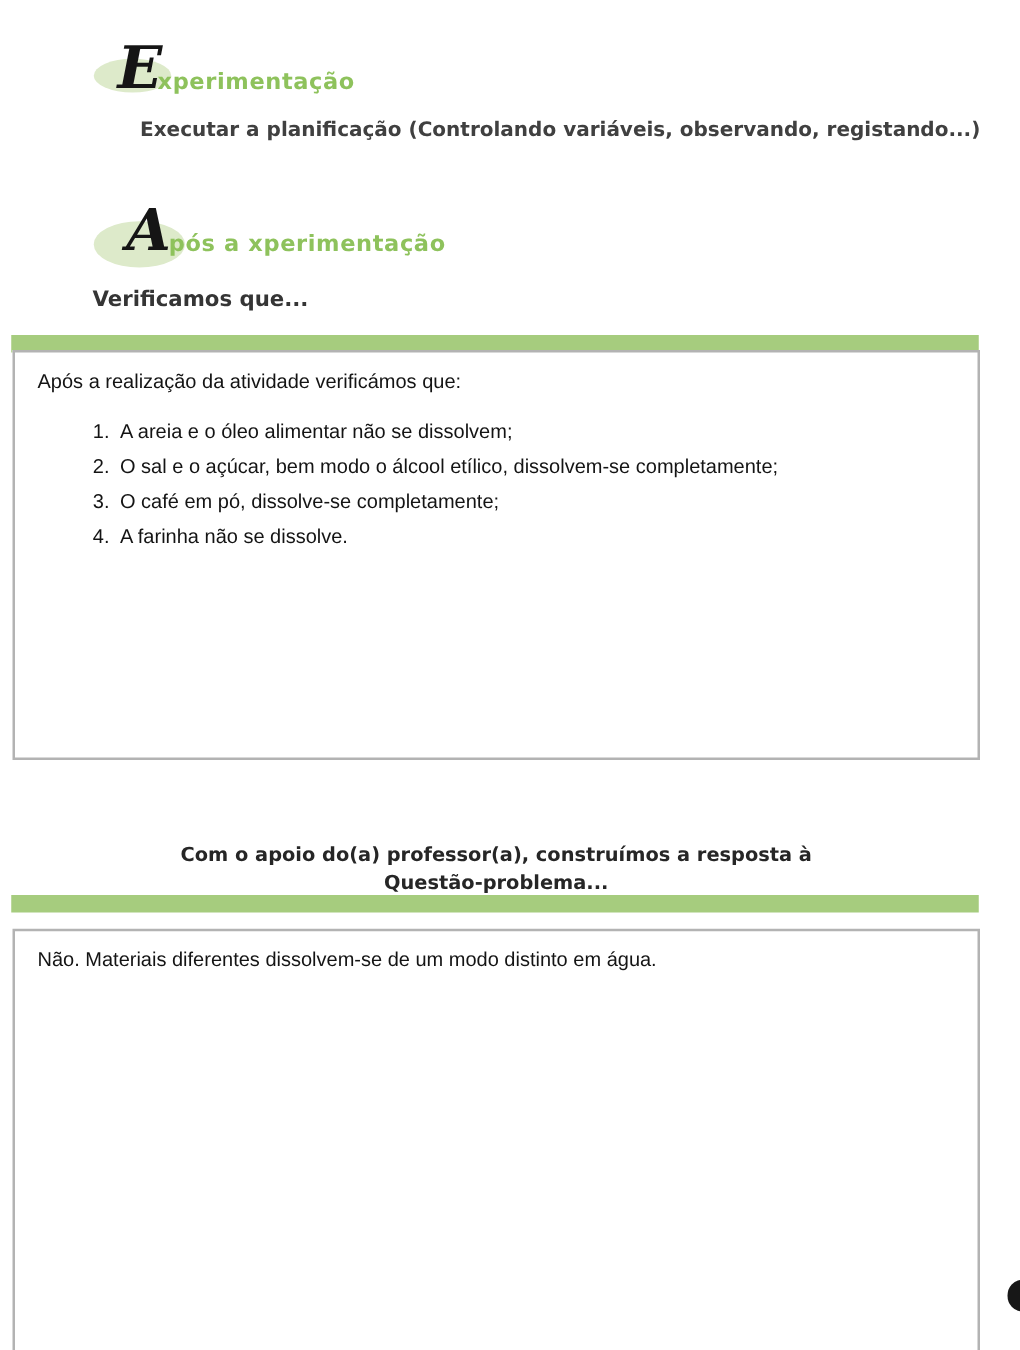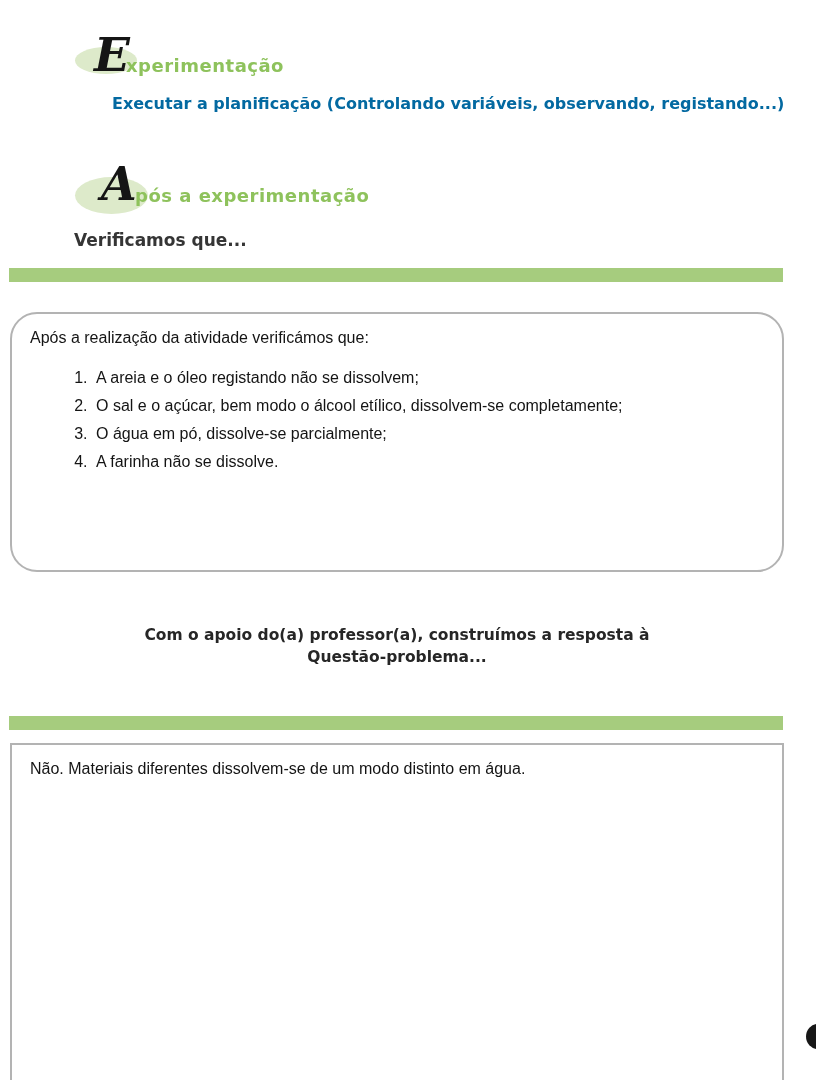--- a/index.html
+++ b/index.html
@@ -44,21 +44,21 @@
   #title-1 { left:126px; top:55px; }
   #title-2 { left:135px; top:185px; }
 
   
   #exec-paragraph {
     position:absolute;
     left:112px; top:94px; width:673px;
     font-family:"DejaVu Sans", sans-serif;
     font-weight:bold;
     font-size:16px; line-height:19px;
-    color:#0369a1;
+    color:#404040;
     text-align:justify;
   }
   #verificamos-lead {
     position:absolute;
     left:74px; top:230px;
     font-family:"DejaVu Sans", sans-serif;
     font-weight:bold;
     font-size:17px;
     color:#353535;
     white-space:nowrap;
@@ -78,37 +78,37 @@
   .answer-box {
     position:absolute;
     left:10px; width:774px;
     background:#ffffff;
     border:2px solid #b3b3b3;
     padding:14px 18px;
     font-family:"Liberation Sans", sans-serif;
     font-size:16px; line-height:20px;
     color:#141414;
   }
-  #box-results { top:312px; height:260px;border-radius:27px; }
+  #box-results { top:280px; height:328px; }
   #box-answer  { top:743px; height:378px; }
 
   #box-results ol {
     margin-top:20px;
     padding-left:62px;
     list-style:decimal;
   }
   #box-results li {
     margin-bottom:8px;
     padding-left:4px;
   }
 
   
   #conclusion-heading {
     position:absolute;
-    left:10px; top:624px; width:774px;
+    left:10px; top:673px; width:774px;
     text-align:center;
     font-family:"DejaVu Sans", sans-serif;
     font-weight:bold;
     font-size:15.5px; line-height:22px;
     color:#262626;
   }
 
   
   #edge-blob {
     position:absolute;
@@ -124,32 +124,32 @@
 <div id="page">
 
   <div class="heading-ellipse" id="ellipse-1"></div>
   <div class="deco-initial" id="initial-e">E</div>
   <div class="green-title" id="title-1">xperimentação</div>
 
   <div id="exec-paragraph">Executar a planificação (Controlando variáveis, observando, registando...)</div>
 
   <div class="heading-ellipse" id="ellipse-2"></div>
   <div class="deco-initial" id="initial-a">A</div>
-  <div class="green-title" id="title-2">pós a experimentação</div>
+  <div class="green-title" id="title-2">pós a xperimentação</div>
 
   <div id="verificamos-lead">Verificamos que...</div>
 
   <div class="green-bar" id="bar-1"></div>
 
   <div class="answer-box" id="box-results">
     <p>Após a realização da atividade verificámos que:</p>
     <ol>
-      <li>A areia e o óleo registando não se dissolvem;</li>
+      <li>A areia e o óleo alimentar não se dissolvem;</li>
       <li>O sal e o açúcar, bem modo o álcool etílico, dissolvem-se completamente;</li>
-      <li>O água em pó, dissolve-se parcialmente;</li>
+      <li>O café em pó, dissolve-se completamente;</li>
       <li>A farinha não se dissolve.</li>
     </ol>
   </div>
 
   <div id="conclusion-heading">
     <div>Com o apoio do(a) professor(a), construímos a resposta à</div>
     <div>Questão-problema...</div>
   </div>
 
   <div class="green-bar" id="bar-2"></div>

